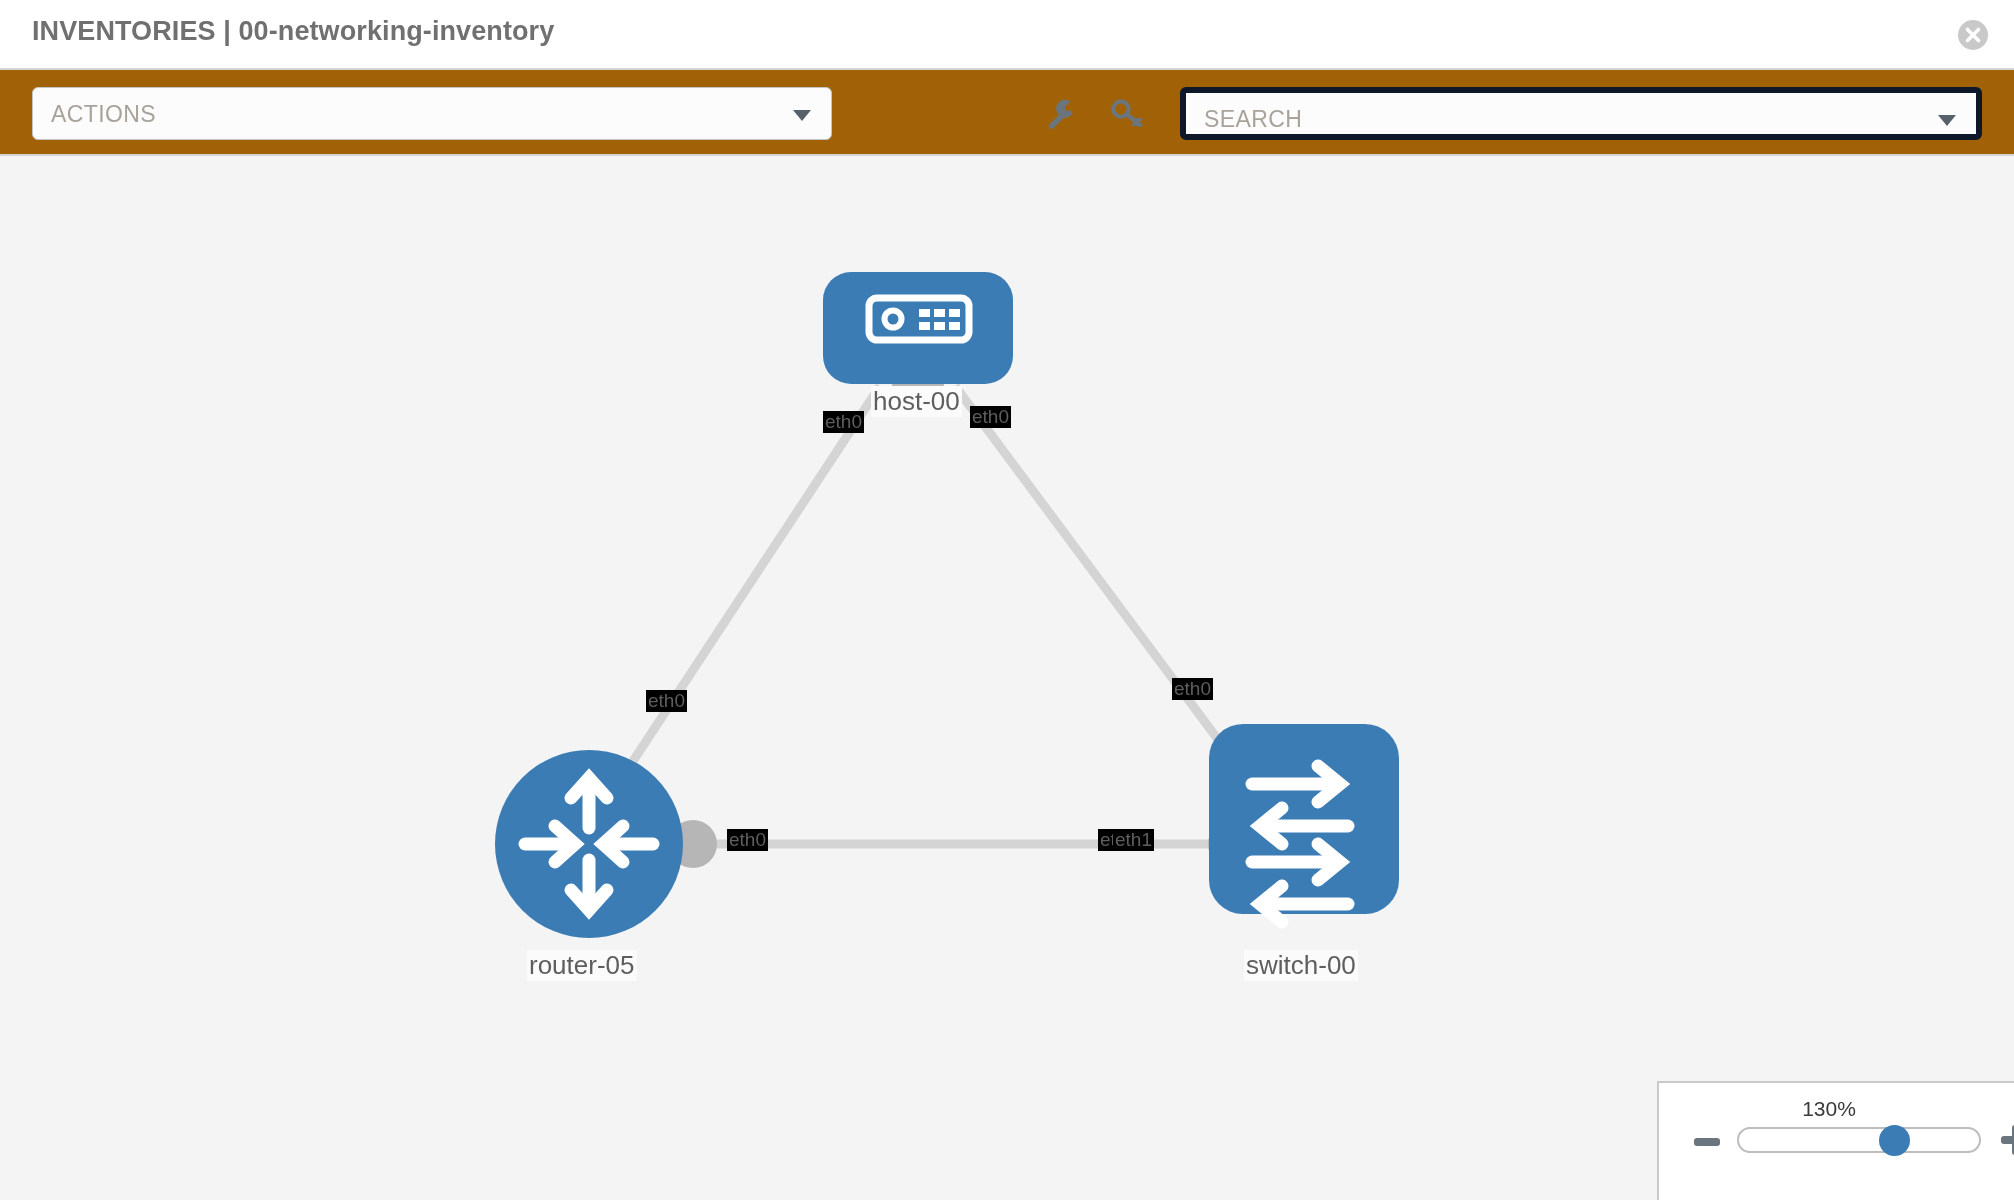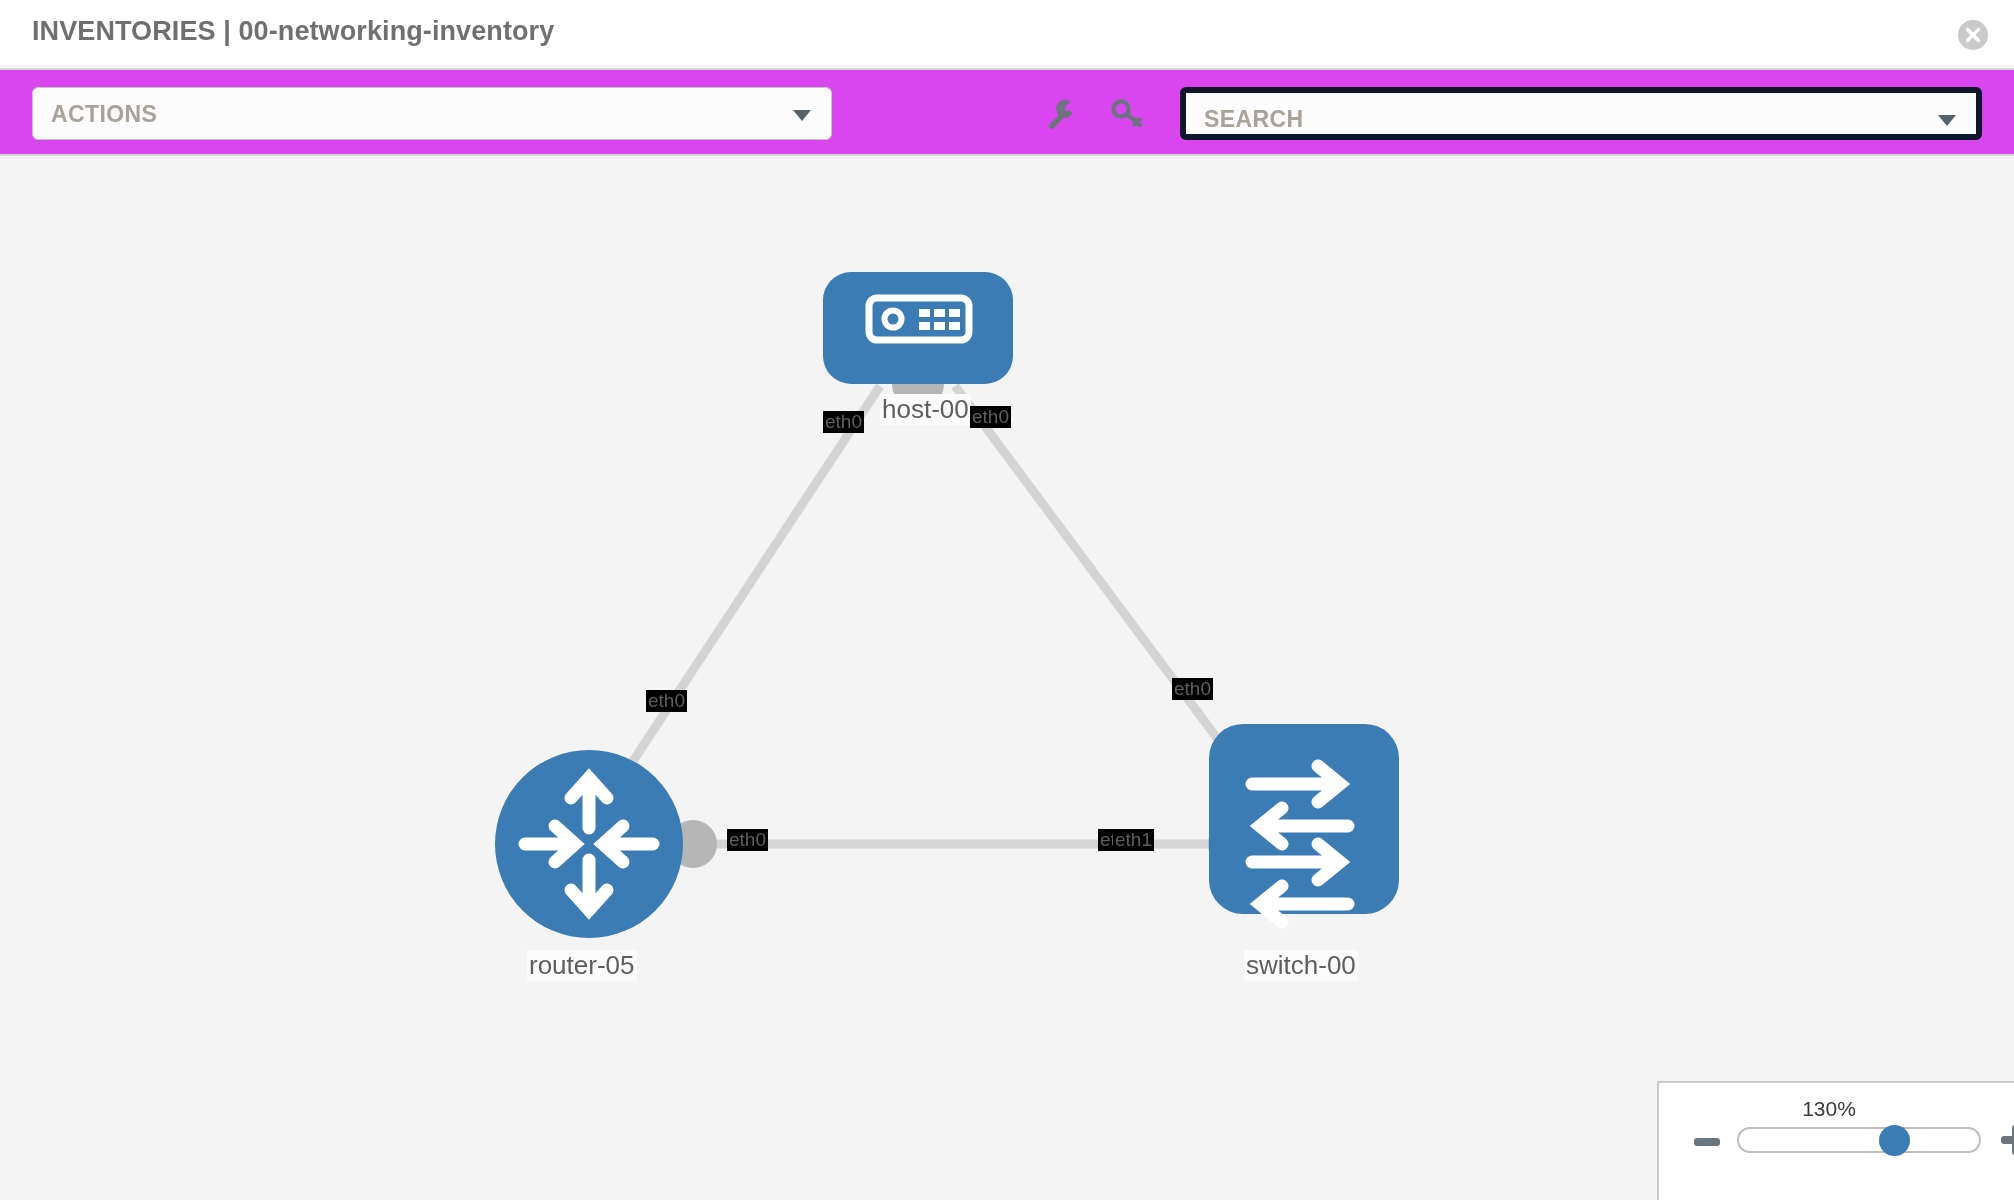--- a/index.html
+++ b/index.html
@@ -40,24 +40,23 @@
     right: 26px; top: 20px;
     width: 30px; height: 30px;
     cursor: pointer;
   }
 
   
   .toolbar {
     position: absolute;
     left: 0; top: 68px;
     width: 2014px; height: 88px;
-    background: #d946ef;
+    background: #a16207;
     border-top: 2px solid #d5d5d5;
     border-bottom: 2px solid #d5d5d5;
-    font-weight: bold;
   }
   .actions-select {
     position: absolute;
     left: 32px; top: 17px;
     width: 800px; height: 53px;
     background: #fcfcfc;
     border: 1px solid #c4c4c4;
     border-radius: 6px;
     cursor: pointer;
   }
@@ -271,21 +270,21 @@
           <path d="M1348 670 L1264 670"></path>
           <path d="M1282 652 L1260 670 L1282 688"></path>
           <path d="M1252 706 L1336 706"></path>
           <path d="M1318 688 L1340 706 L1318 724"></path>
           <path d="M1348 748 L1264 748"></path>
           <path d="M1282 730 L1260 748 L1282 766"></path>
         </g>
       </g>
     </svg>
 
-    <div class="node-label" style="left:871px; top:238px;margin-left:9px;">host-00</div>
+    <div class="node-label" style="left:871px; top:230px;">host-00</div>
     <div class="node-label" style="left:527px; top:794px;">router-05</div>
     <div class="node-label" style="left:1244px; top:794px;">switch-00</div>
 
     <div class="iface-label" style="left:823px; top:255px;">eth0</div>
     <div class="iface-label" style="left:970px; top:250px;">eth0</div>
     <div class="iface-label" style="left:646px; top:534px;">eth0</div>
     <div class="iface-label" style="left:1172px; top:522px;">eth0</div>
     <div class="iface-label" style="left:727px; top:673px;">eth0</div>
     <div class="iface-label" style="left:1098px; top:673px;">eth</div>
     <div class="iface-label" style="left:1113px; top:673px;text-align:right;">eth1</div>

